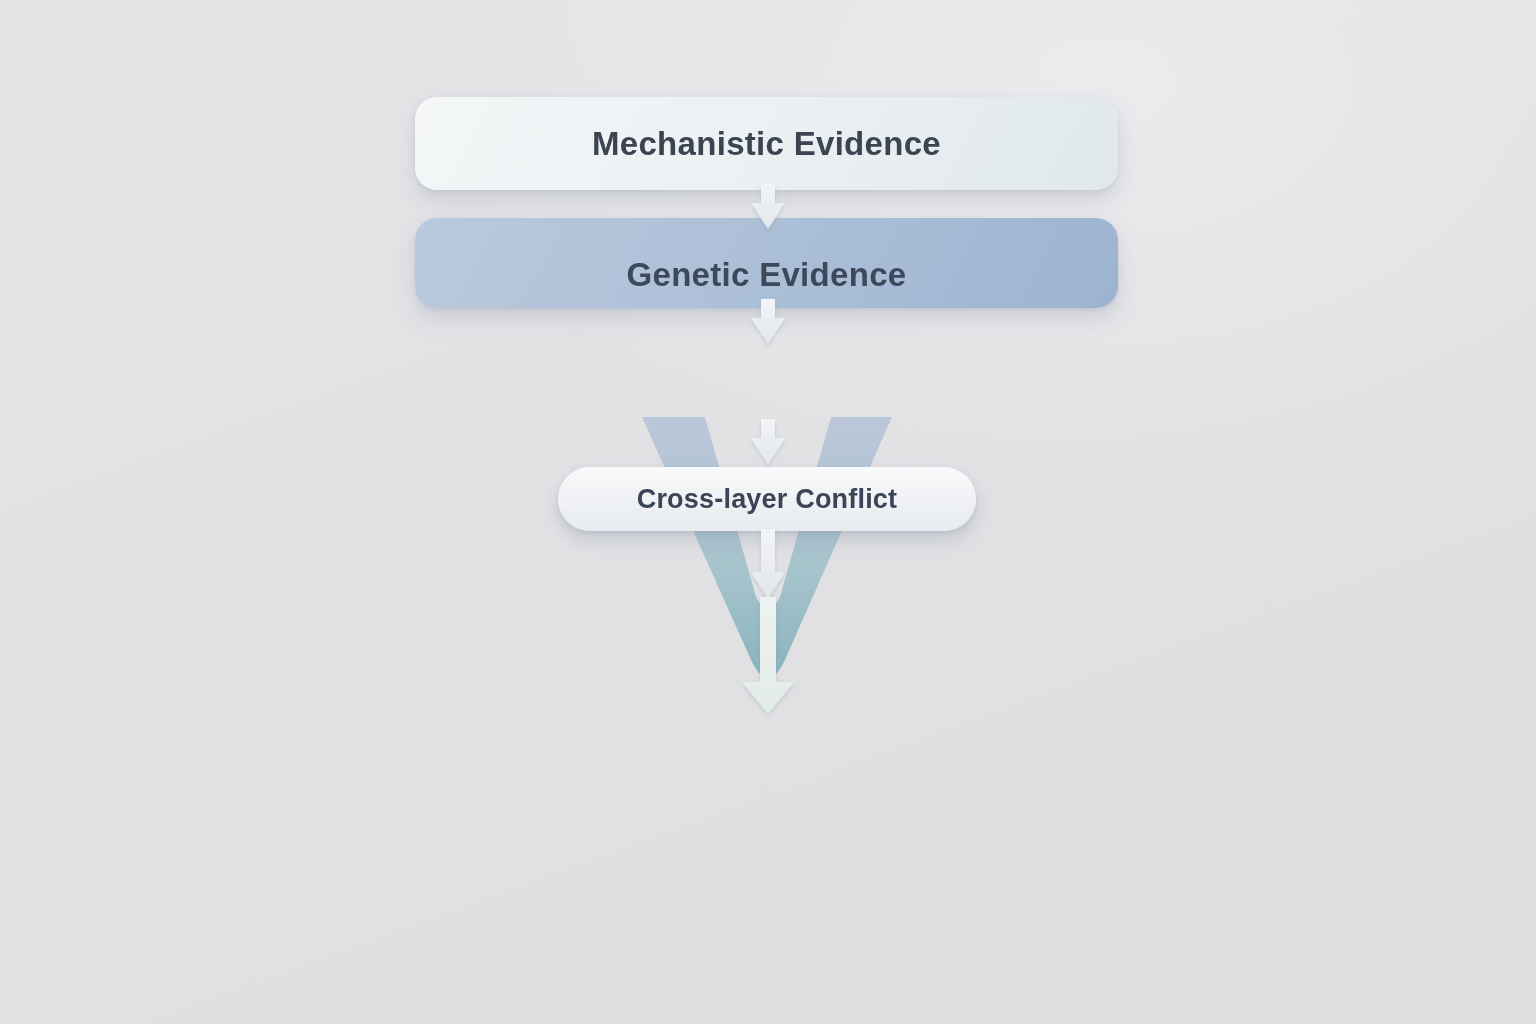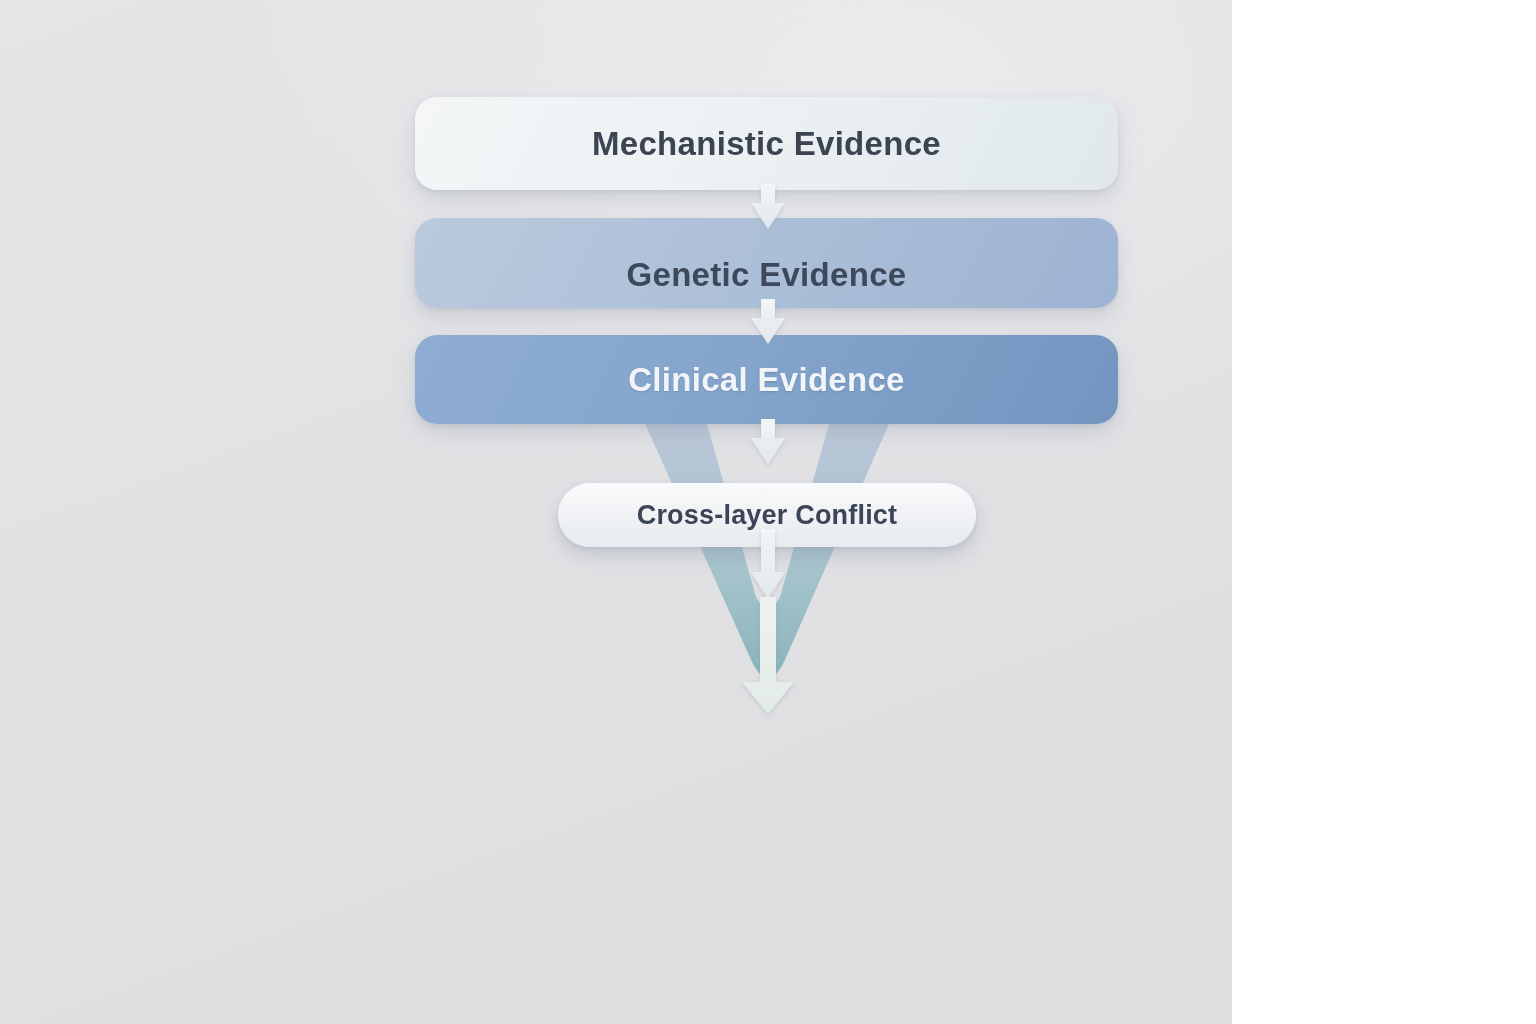--- a/index.html
+++ b/index.html
@@ -1,17 +1,17 @@
 <!DOCTYPE html>
 <html><head>
 <meta charset="utf-8">
 <style>
   html,body{margin:0;padding:0;}
   .canvas{
-    position:relative; width:1232px; height:1024px; overflow:hidden;
+    position:relative; width:1536px; height:1024px; overflow:hidden;
     background:
       radial-gradient(1100px 700px at 72% 8%, #ebebee 0%, rgba(235,235,238,0) 60%),
       linear-gradient(160deg, #e5e5e8 0%, #e1e1e4 55%, #dedee1 100%);
     font-family:"Liberation Sans", sans-serif;
     text-decoration:underline;
   }
   .layer-svg{position:absolute; left:0; top:0; width:1536px; height:1024px;}
   #v-layer{z-index:1;}
   #arrow-layer{z-index:3; pointer-events:none;}
   .node{
@@ -32,21 +32,21 @@
     top:218px; height:90px;
     background:linear-gradient(118deg,#bac9dd 0%,#adc0d8 45%,#9db3d2 100%);
   }
   #node-genetic .bar-label{color:#3d495b;margin-top:23px;}
   #node-clinical{
     top:335px; height:89px;
     background:linear-gradient(118deg,#8fadd2 0%,#84a4cb 45%,#7495c0 100%);
   }
   #node-clinical .bar-label{color:#f1f5f9; text-shadow:0 1px 2px rgba(60,80,110,.25);}
   #node-conflict{
-    left:558px; top:483px; width:418px; height:64px; border-radius:32px;
+    left:558px; top:467px; width:418px; height:64px; border-radius:32px;
     background:linear-gradient(180deg,#f9fafb 0%,#eff1f4 55%,#e7ebef 100%);
     box-shadow:0 9px 18px rgba(135,145,165,.33), 0 2px 4px rgba(135,145,165,.2);
   }
   #node-conflict .pill-label{font-weight:bold; font-size:27px; color:#3c4557; letter-spacing:.2px;}
   #node-decision{
     left:415px; top:712px; width:703px; height:128px; border-radius:20px;
     flex-direction:column; gap:4px;
     background:linear-gradient(135deg,#d9edda 0%,#cde6d4 35%,#b0d6c6 75%,#96c4b8 100%);
     border:2px solid rgba(125,158,148,.6);
     box-shadow:0 16px 28px rgba(115,160,145,.35), 0 3px 6px rgba(115,160,145,.25),
@@ -73,23 +73,20 @@
   </svg>
 
   <div class="node bar" id="node-mechanistic">
     <span class="bar-label">Mechanistic Evidence</span>
   </div>
 
   <div class="node bar" id="node-genetic">
     <span class="bar-label">Genetic Evidence</span>
   </div>
 
-  <div class="node bar" id="node-clinical">
-    <span class="bar-label">Clinical Evidence</span>
-  </div>
 
   <div class="node" id="node-conflict">
     <span class="pill-label">Cross-layer Conflict</span>
   </div>
 
 
   <svg id="arrow-layer" class="layer-svg" viewBox="0 0 1536 1024">
     <defs>
       <linearGradient id="arrowGrad" x1="0" y1="0" x2="0" y2="1">
         <stop offset="0" stop-color="#f3f5f6"></stop>

